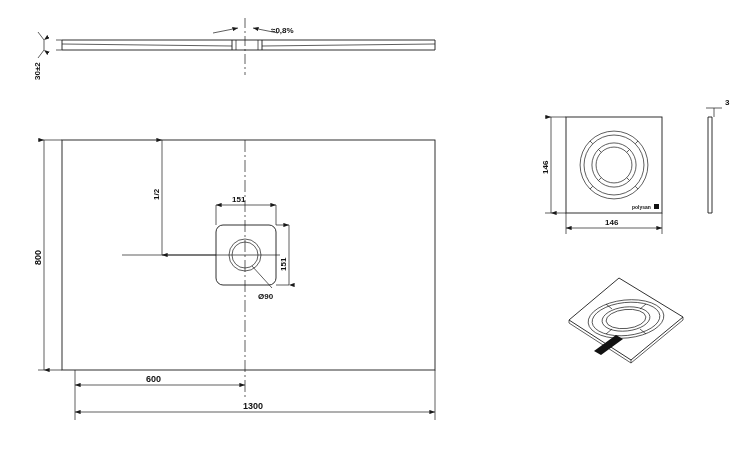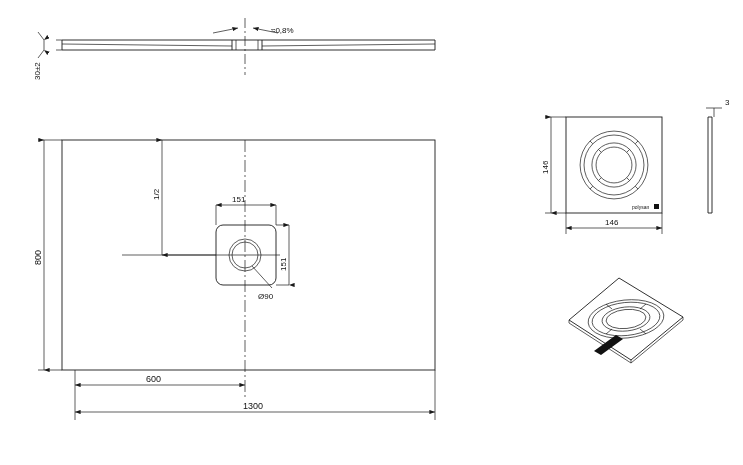--- a/index.html
+++ b/index.html
@@ -11,20 +11,21 @@
     width: 743px;
     height: 465px;
     overflow: hidden;
     font-family: "Liberation Sans", sans-serif;
   }
   #stage {
     position: relative;
     width: 743px;
     height: 465px;
     background: #ffffff;
+    font-weight: bold;
   }
   svg.drawing {
     position: absolute;
     top: 0;
     left: 0;
     width: 743px;
     height: 465px;
   }
   .ln {
     stroke: #1a1a1a;

